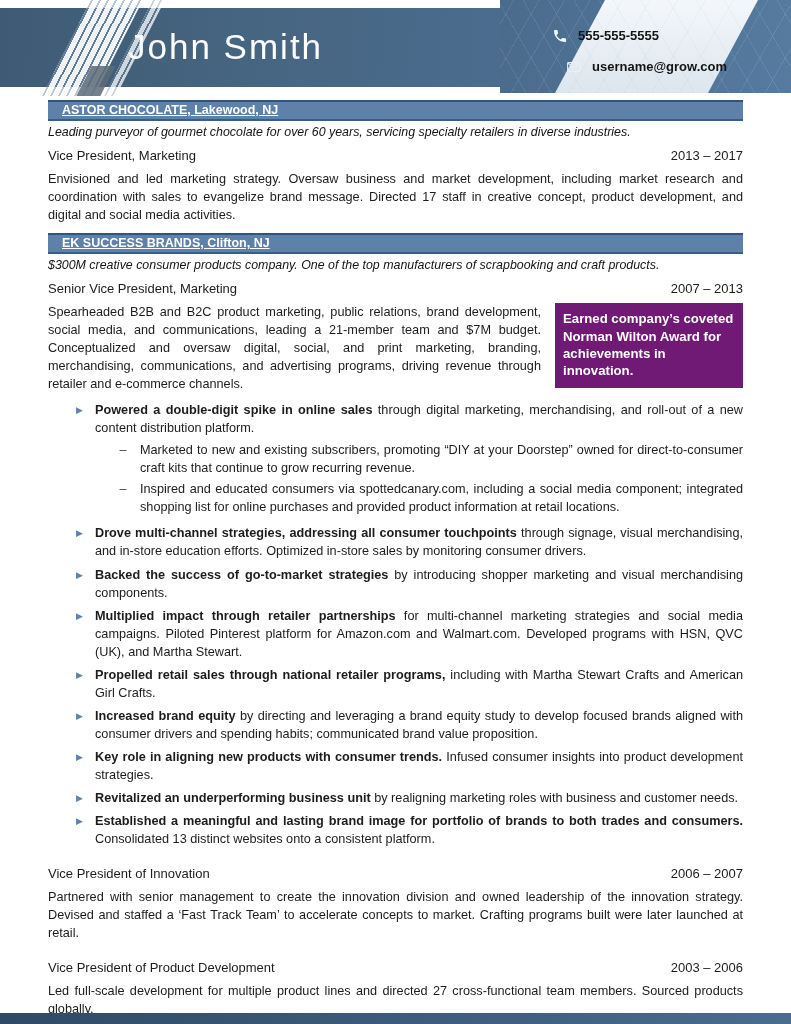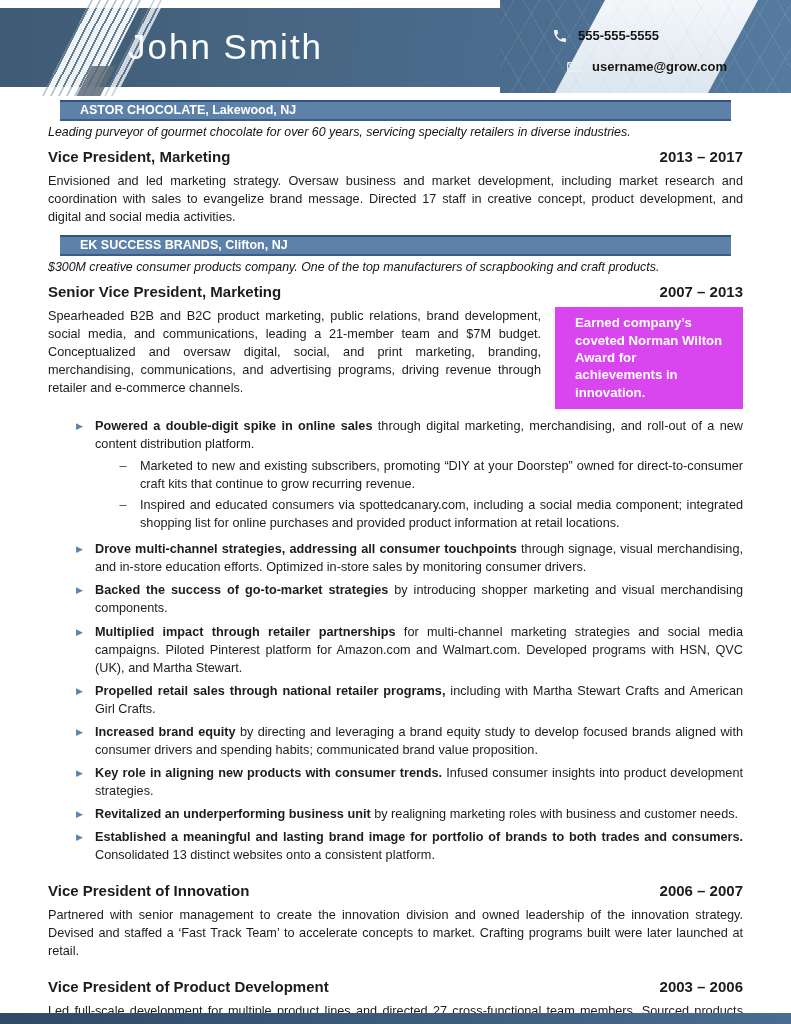--- a/index.html
+++ b/index.html
@@ -54,38 +54,38 @@
   }
   .contact { position: absolute; top: 0; left: 0; width: 100%; height: 100%; }
   .contact-row { position: absolute; display: flex; align-items: flex-start; gap: 10px; }
   .contact-row.phone { left: 552px; top: 28px; }
   .contact-row.email { left: 566px; top: 59px; }
   .contact-text { font-size: 13px; font-weight: bold; color: #141414; }
   .cicon { display: inline-flex; width: 16px; height: 16px; }
 
   
   .secbar {
-    margin: 0 60px; height: 21px; line-height: 17px;
+    margin: 0 48px; height: 21px; line-height: 17px;
     background: #5d81a9; border-top: 2px solid #30547a; border-bottom: 2px solid #3a5d85;
-    color: #ffffff; font-weight: bold; font-size: 12.5px; padding-left: 20px;
+    color: #ffffff; font-weight: bold; font-size: 12.5px; padding-left: 14px; text-decoration: underline;
   }
   .tagline { margin: 4px 48px 0; font-style: italic; font-size: 12.4px; color: #141414; }
   .rolehead {
     display: flex; justify-content: space-between;
-    margin: 9px 48px 0; font-weight: bold; font-size: 15px;
+    margin: 9px 48px 0; font-weight: normal; font-size: 13px;
   }
   .body-par {
     margin: 7px 48px 0; text-align: justify;
     font-size: 12.7px; line-height: 1.42;
   }
   .svp-wrap { display: flex; gap: 14px; margin: 7px 48px 0; align-items: flex-start; }
   .svp-wrap .body-par { margin: 0; flex: 1; }
   .callout {
-    flex: 0 0 188px; background: #d946ef; color: #ffffff;
-    font-weight: bold; font-size: 13.2px; line-height: 1.32; padding: 7px 20px 8px;
+    flex: 0 0 188px; background: #701a75; color: #ffffff;
+    font-weight: bold; font-size: 13.2px; line-height: 1.32; padding: 7px 8px 8px;
   }
   .blist { list-style: none; margin: 8px 48px 0 76px; }
   .blist > li { display: flex; gap: 8px; margin-bottom: 5px; }
   .arr { flex: 0 0 11px; color: #5f83aa; font-size: 9px; line-height: 18px; }
   .bt { flex: 1; text-align: justify; font-size: 12.7px; line-height: 1.42; }
   .sublist { list-style: none; margin: 4px 0 1px 21px; }
   .sublist > li { display: flex; gap: 10px; margin-bottom: 3px; }
   .dash { flex: 0 0 14px; color: #444; text-align: center; font-size: 12.7px; line-height: 1.42; }
   .st { flex: 1; text-align: justify; font-size: 12.7px; line-height: 1.42; }
   .gap-md { height: 9px; } .gap-sm { height: 4px; }

